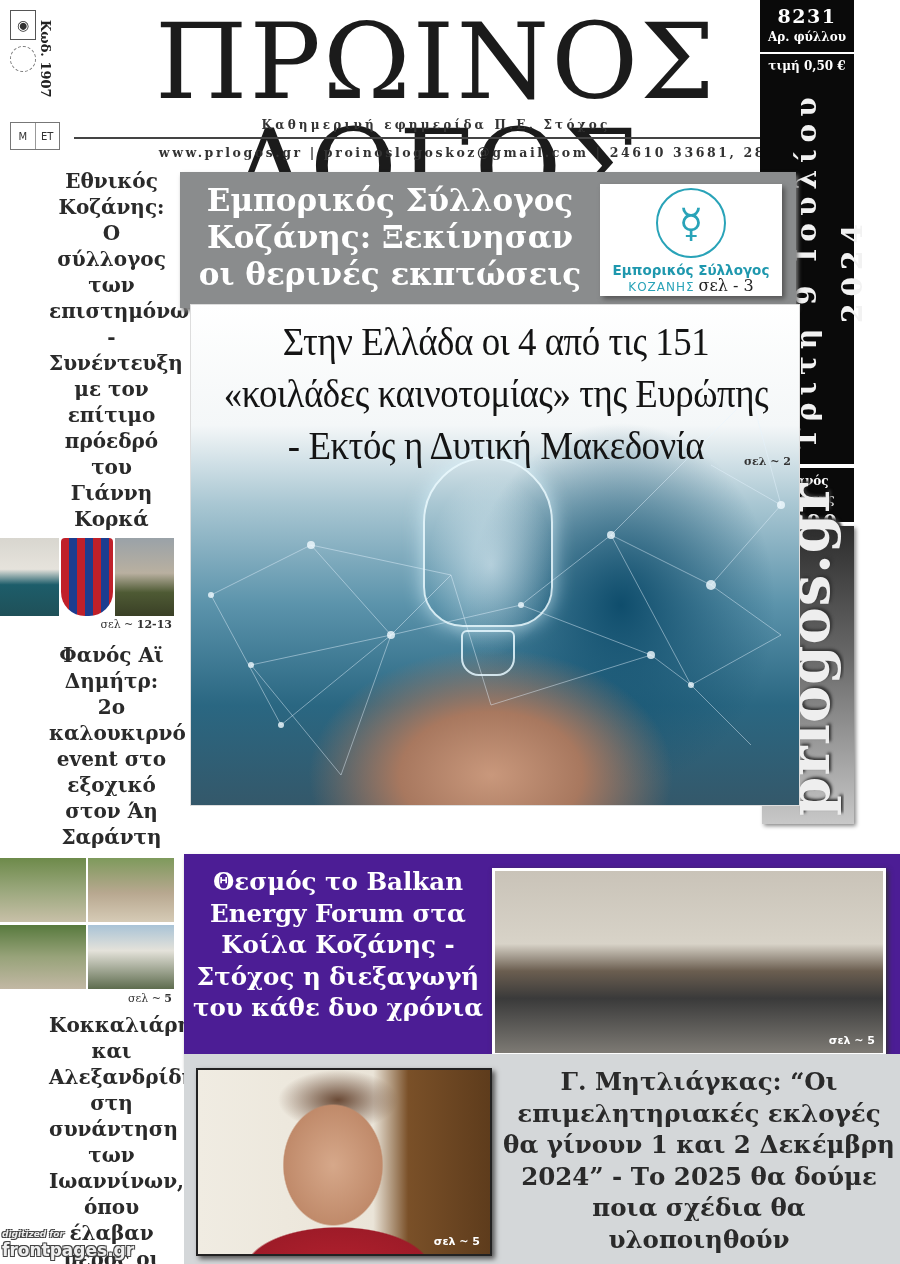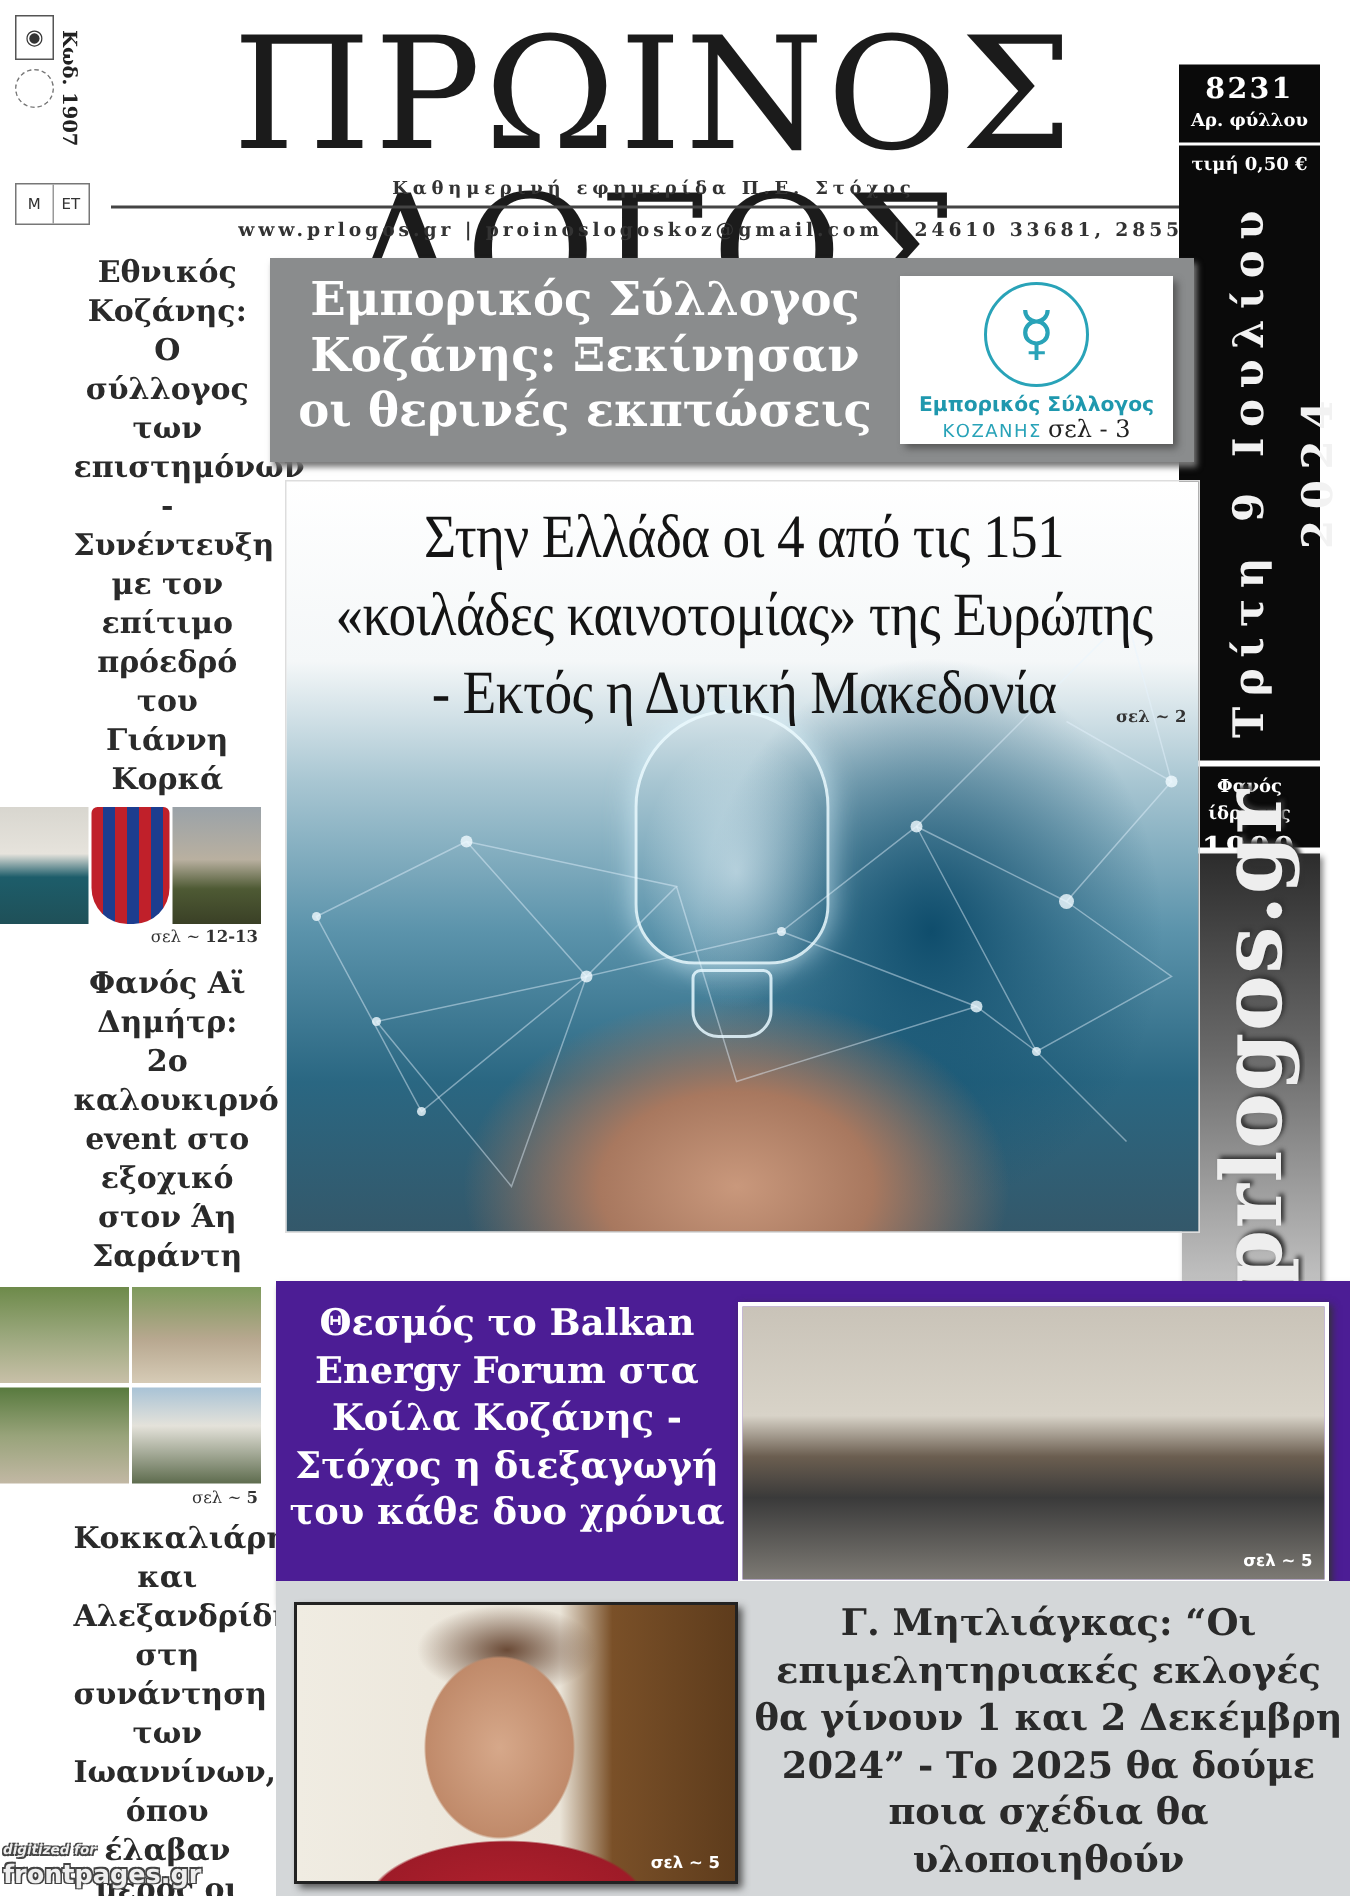--- a/index.html
+++ b/index.html
@@ -14,21 +14,21 @@
   .kod { position: absolute; left: 38px; top: 20px; writing-mode: vertical-rl; font-size: 13px; font-weight: bold; color: #222; }
   .met { position: absolute; left: 10px; top: 122px; width: 50px; height: 28px; border: 1px solid #777; display: flex; font-family: "DejaVu Sans", sans-serif; font-size: 10px; color:#333;}
   .met span { flex: 1; display:flex; align-items:center; justify-content:center; border-right:1px solid #999; }
   .met span:last-child { border-right: none; }
   .title { position: absolute; left: 72px; top: 8px; width: 728px; text-align: center; font-family: "DejaVu Serif", serif; font-size: 106px; line-height: 108px; letter-spacing: 2px; color: #1b1b1b; font-weight: normal; transform: scaleY(0.98); }
   .subtitle { position: absolute; left: 72px; top: 118px; width: 728px; text-align: center; font-size: 12px; font-weight: bold; letter-spacing: 3.2px; color: #333; }
   .mast-rule { position: absolute; left: 74px; top: 137px; width: 726px; height: 1.5px; background: #444; }
   .contact { position: absolute; left: 72px; top: 145px; width: 728px; text-align: right; font-size: 12.5px; font-weight: bold; letter-spacing: 2.6px; color: #333; }
 
   
-  .rstrip { position: absolute; left: 786px; top: 0; width: 94px; height: 1180px; margin-top: 43px; }
+  .rstrip { position: absolute; left: 760px; top: 0; width: 94px; height: 1180px; }
   .issue-box { position: absolute; left: 0; top: 0; width: 94px; height: 52px; background: #0a0a0a; color: #fff; text-align: center; }
   .issue-num { font-size: 19px; font-weight: bold; letter-spacing: 1.5px; padding-top: 4px; line-height: 24px; }
   .issue-lbl { font-size: 12px; font-weight: bold; line-height: 18px; }
   .date-box { position: absolute; left: 0; top: 54px; width: 94px; height: 410px; background: #0a0a0a; color: #fff; }
   .price { text-align: center; font-size: 12px; font-weight: bold; padding-top: 3px; line-height: 18px; }
   .date-vert { position: absolute; left: 24px; top: 26px; height: 380px; writing-mode: vertical-rl; transform: rotate(180deg); font-size: 28px; font-weight: bold; letter-spacing: 7px; text-align: center; line-height: 46px; color: #f2f2f2; }
   .founded-box { position: absolute; left: 0; top: 468px; width: 94px; height: 54px; background: #0a0a0a; color: #fff; text-align: center; }
   .founded-lbl { font-size: 12px; font-weight: bold; padding-top: 4px; line-height: 18px; }
   .founded-year { font-size: 20px; font-weight: bold; letter-spacing: 2px; line-height: 28px; }
   .site-box { position: absolute; left: 2px; top: 526px; width: 92px; height: 298px; background: linear-gradient(180deg, #2c2c2c 0%, #6a6a6a 45%, #c8c8c8 100%); box-shadow: 2px 2px 4px #888; }
@@ -44,21 +44,21 @@
 
   
   .banner1 { position: absolute; left: 180px; top: 172px; width: 616px; height: 136px; background: #8a8c8d; box-shadow: 2px 3px 4px #777; }
   .banner1-text { position: absolute; left: 10px; top: 10px; width: 400px; text-align: center; font-size: 31px; line-height: 37px; font-weight: bold; color: #ffffff; }
   .logo-card { position: absolute; left: 420px; top: 12px; width: 182px; height: 112px; background: #fff; box-shadow: 3px 3px 5px #555; text-align: center; }
   .coin { width: 70px; height: 70px; border: 2px solid #29a3b8; border-radius: 50%; margin: 4px auto 0; display: flex; align-items: center; justify-content: center; color: #29a3b8; font-size: 40px; }
   .card-title { font-family: "DejaVu Sans", sans-serif; font-size: 13.5px; font-weight: bold; color: #1f98ae; line-height: 16px; margin-top: 4px; }
   .card-sub { font-family: "DejaVu Sans", sans-serif; font-size: 12px; color: #29a3b8; line-height: 15px; letter-spacing: 1px; }
   .card-sub span { font-family: "DejaVu Serif", serif; color: #222; font-size: 16px; letter-spacing: 0; margin-left: 4px; }
 
-  .hero { position: absolute; left: 190px; top: 320px; width: 610px; height: 502px; overflow: hidden; border: 1px solid #ddd;
+  .hero { position: absolute; left: 190px; top: 304px; width: 610px; height: 502px; overflow: hidden; border: 1px solid #ddd;
           background:
             radial-gradient(ellipse 90px 130px at 300px 260px, rgba(240,250,255,0.55), rgba(255,255,255,0) 70%),
             radial-gradient(ellipse 260px 180px at 300px 470px, #c9987c 0%, #a8785f 35%, rgba(40,80,100,0) 70%),
             radial-gradient(ellipse 220px 260px at 430px 300px, #0f4d6c 0%, rgba(15,77,108,0) 70%),
             linear-gradient(180deg, #ffffff 0%, #f4f7f8 24%, #a8c6d2 40%, #5b93ab 60%, #2a6782 80%, #34586a 100%); }
   .hero-headline { position: absolute; left: 0; top: 10px; width: 610px; text-align: center; font-family: "Liberation Serif", serif; font-size: 41px; line-height: 52px; color: #141414; letter-spacing: -0.5px; transform: scaleX(0.9); }
   .hero-pg { position: absolute; right: 8px; top: 150px; font-size: 11px; font-weight: bold; color: #333; }
   .bulb { position: absolute; left: 232px; top: 152px; width: 130px; height: 170px; border: 2px solid rgba(235,250,255,0.85); border-radius: 65px 65px 40px 40px; box-shadow: 0 0 20px rgba(220,245,255,0.7); }
   .bulb-base { position: absolute; left: 270px; top: 325px; width: 54px; height: 46px; border: 2px solid rgba(230,248,255,0.85); border-radius: 6px 6px 18px 18px; }
   .net { position: absolute; inset: 0; }

